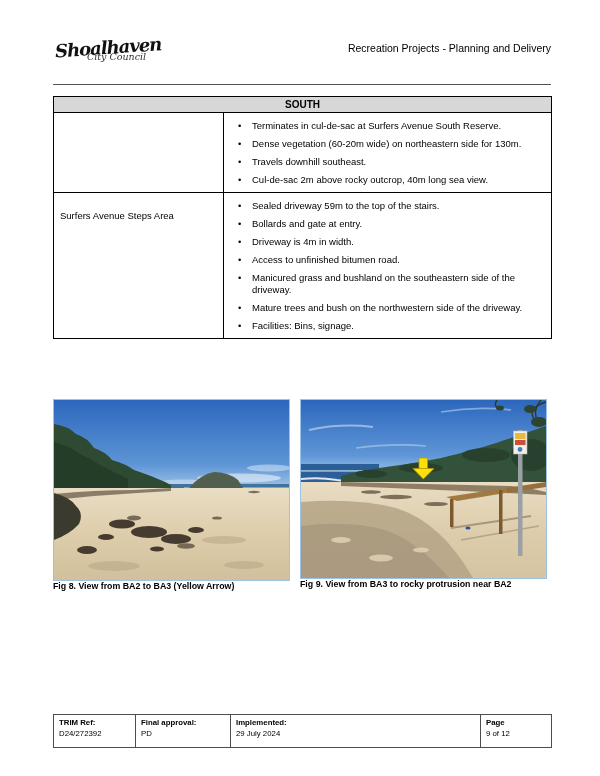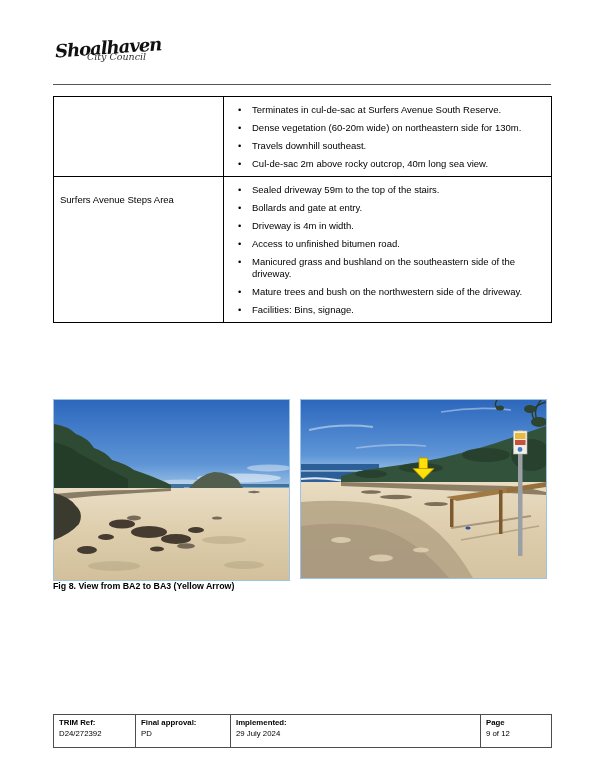--- a/index.html
+++ b/index.html
@@ -56,30 +56,34 @@
 </head>
 <body>
 
 <div class="page">
 
   <div class="logo">
     <div class="logo-script">Shoalhaven</div>
     <div class="logo-sub">City Council</div>
   </div>
   <div class="header-titles">
+    <div class="header-subtitle">Recreation Projects - Planning and Delivery</div>
   </div>
   <div class="header-rule"></div>
 
   <div class="main-table-wrap">
     <table class="main-table">
       <colgroup>
           <col style="width:170px">
           <col style="width:328px">
         </colgroup>
       <thead>
+        <tr>
+          <th colspan="2" class="region-h">SOUTH</th>
+        </tr>
       </thead>
       <tbody>
         <tr>
           <td class="feature-cell"></td>
           <td class="details-cell">
             <ul class="bullets">
                 <li>Terminates in cul-de-sac at Surfers Avenue South Reserve.</li>
                 <li>Dense vegetation (60-20m wide) on northeastern side for 130m.</li>
                 <li>Travels downhill southeast.</li>
                 <li>Cul-de-sac 2m above rocky outcrop, 40m long sea view.</li>
@@ -244,20 +248,21 @@
           <ellipse cx="238" cy="22" rx="8" ry="5"></ellipse>
           <ellipse cx="229" cy="9" rx="6" ry="4"></ellipse>
           <ellipse cx="199" cy="8" rx="4" ry="2.5"></ellipse>
         </g>
 
         <g>
           <rect x="118" y="58" width="8.5" height="11" fill="#ffe10a" stroke="#b89400" stroke-width="0.8"></rect>
           <path d="M112,68.5 L133,68.5 L122.3,79 Z" fill="#ffe10a" stroke="#b89400" stroke-width="0.8"></path>
         </g>
       </svg>
+      <figcaption>Fig 9. View from BA3 to rocky protrusion near BA2</figcaption>
     </figure>
 
   </div>
 
   <div class="footer-wrap">
     <table class="footer-table">
       <colgroup>
         <col style="width:82px">
           <col style="width:95px">
           <col style="width:250px">

